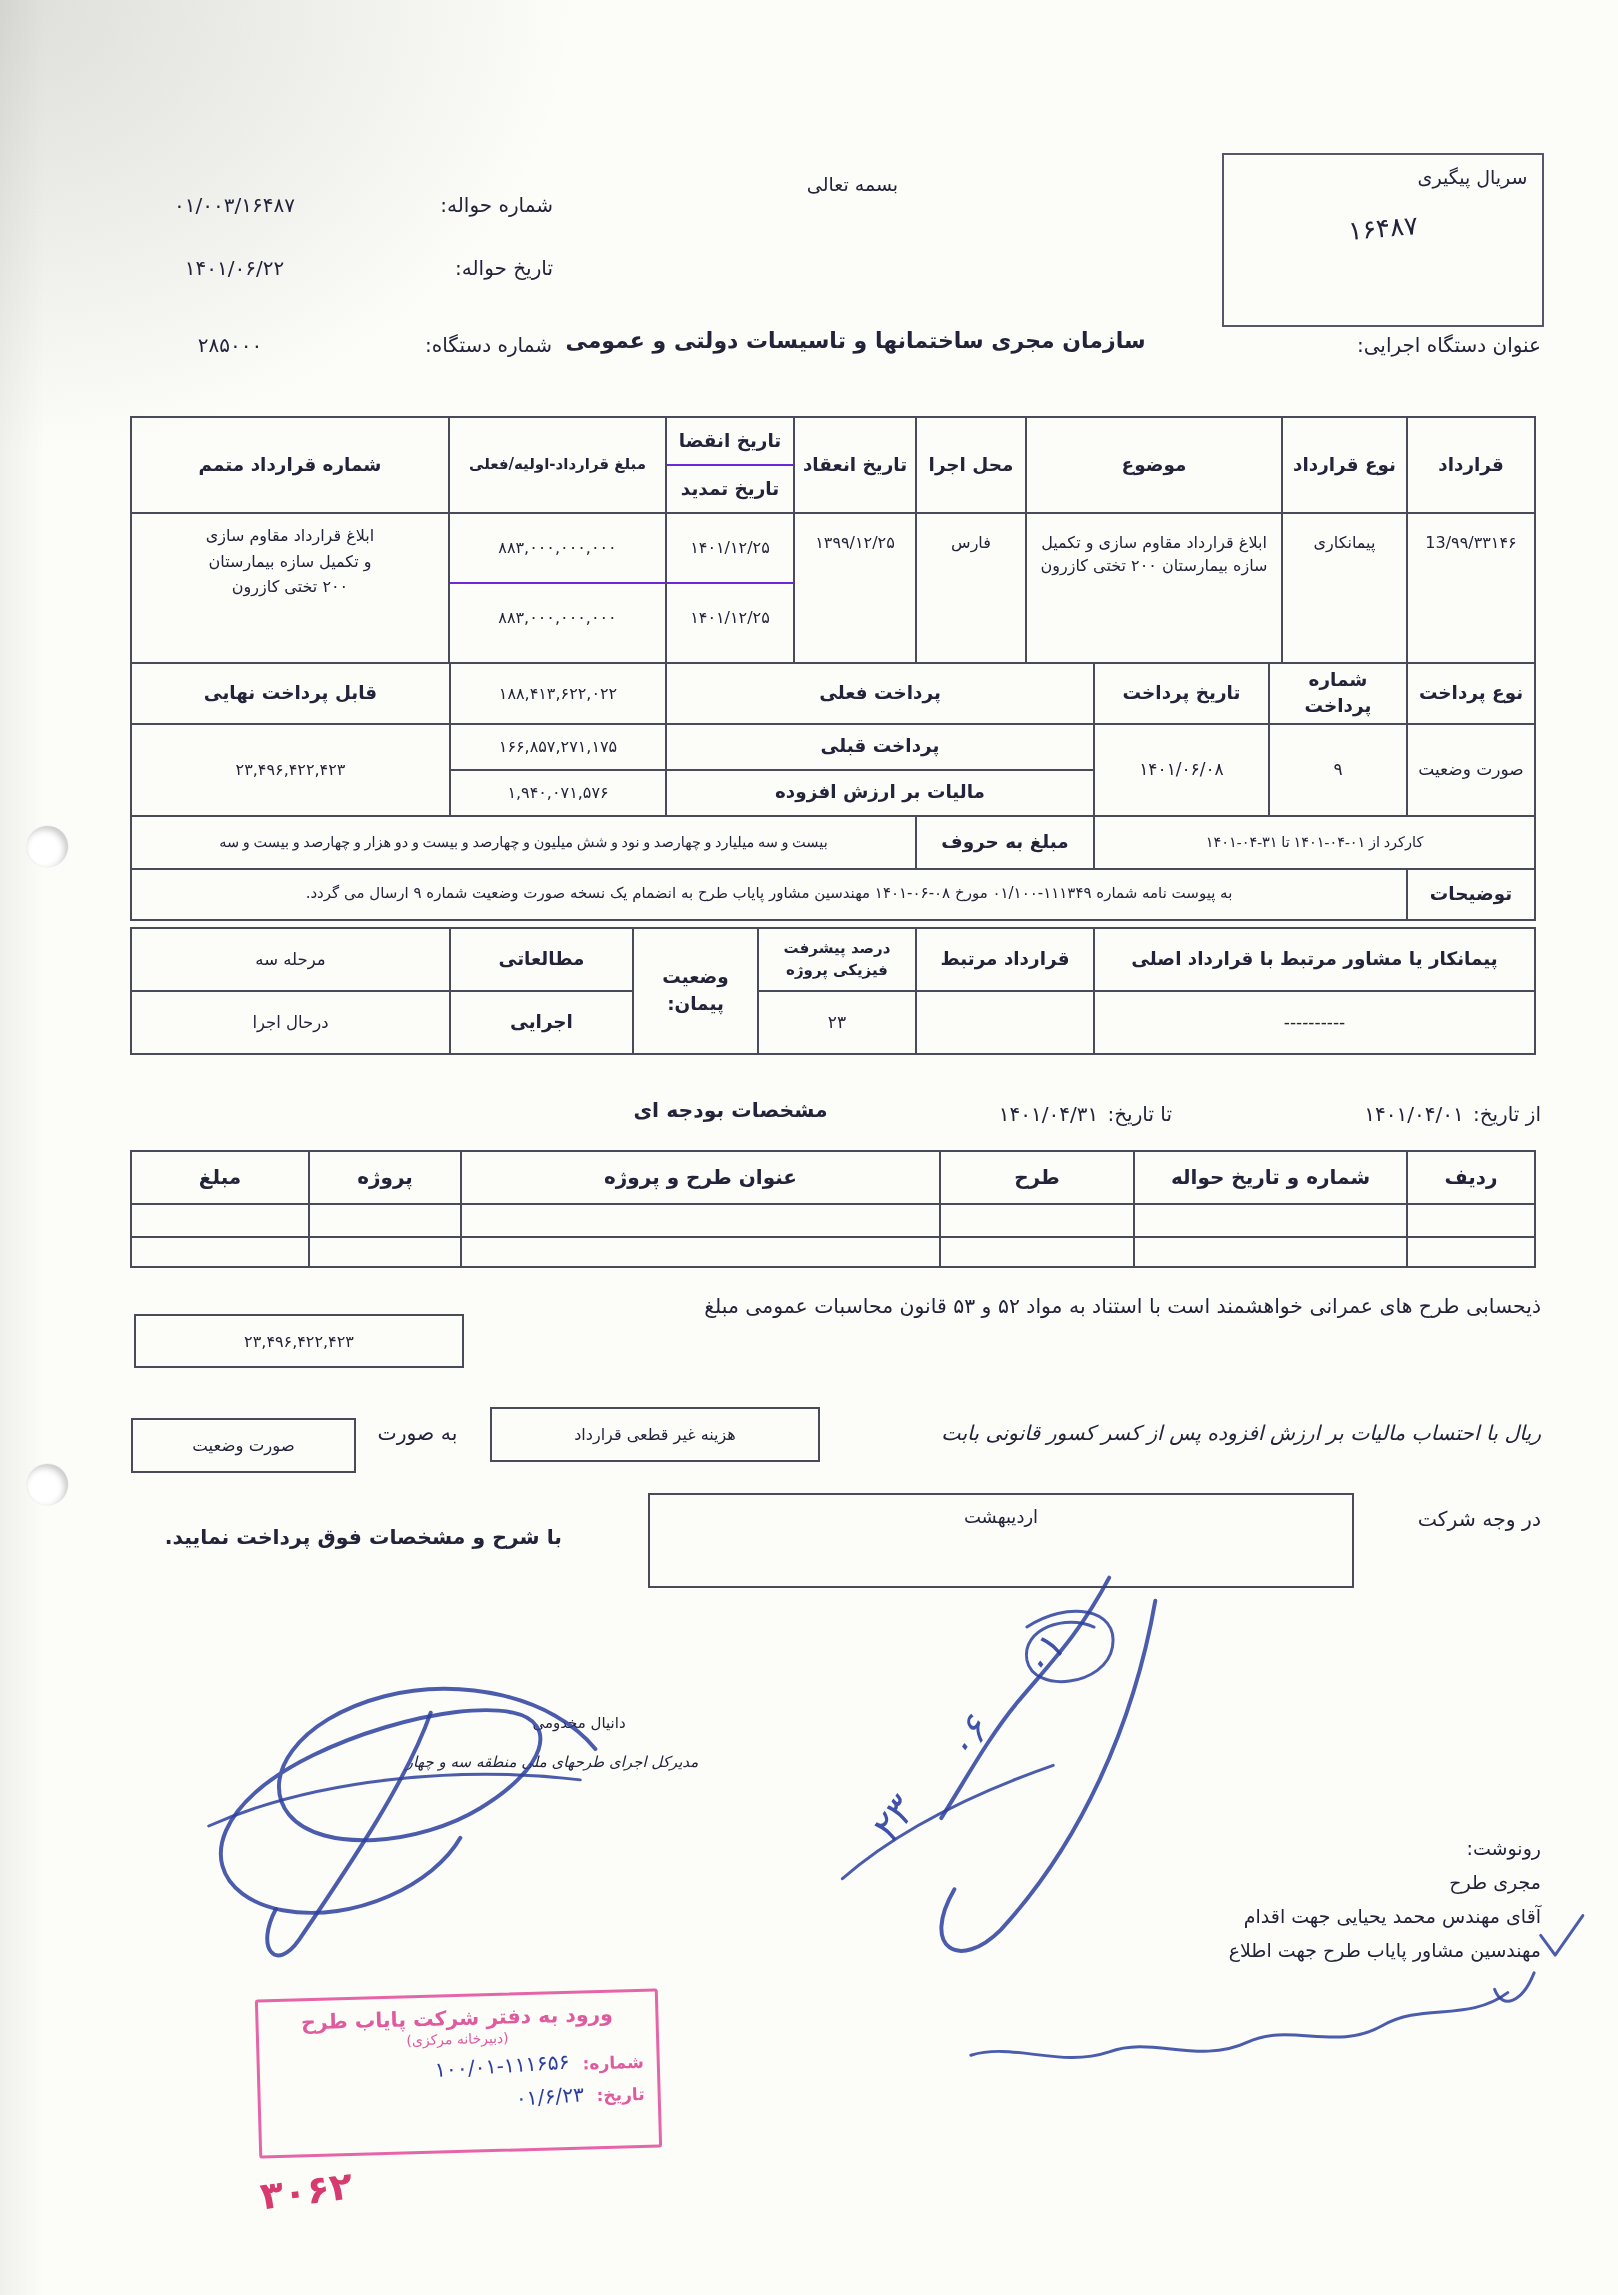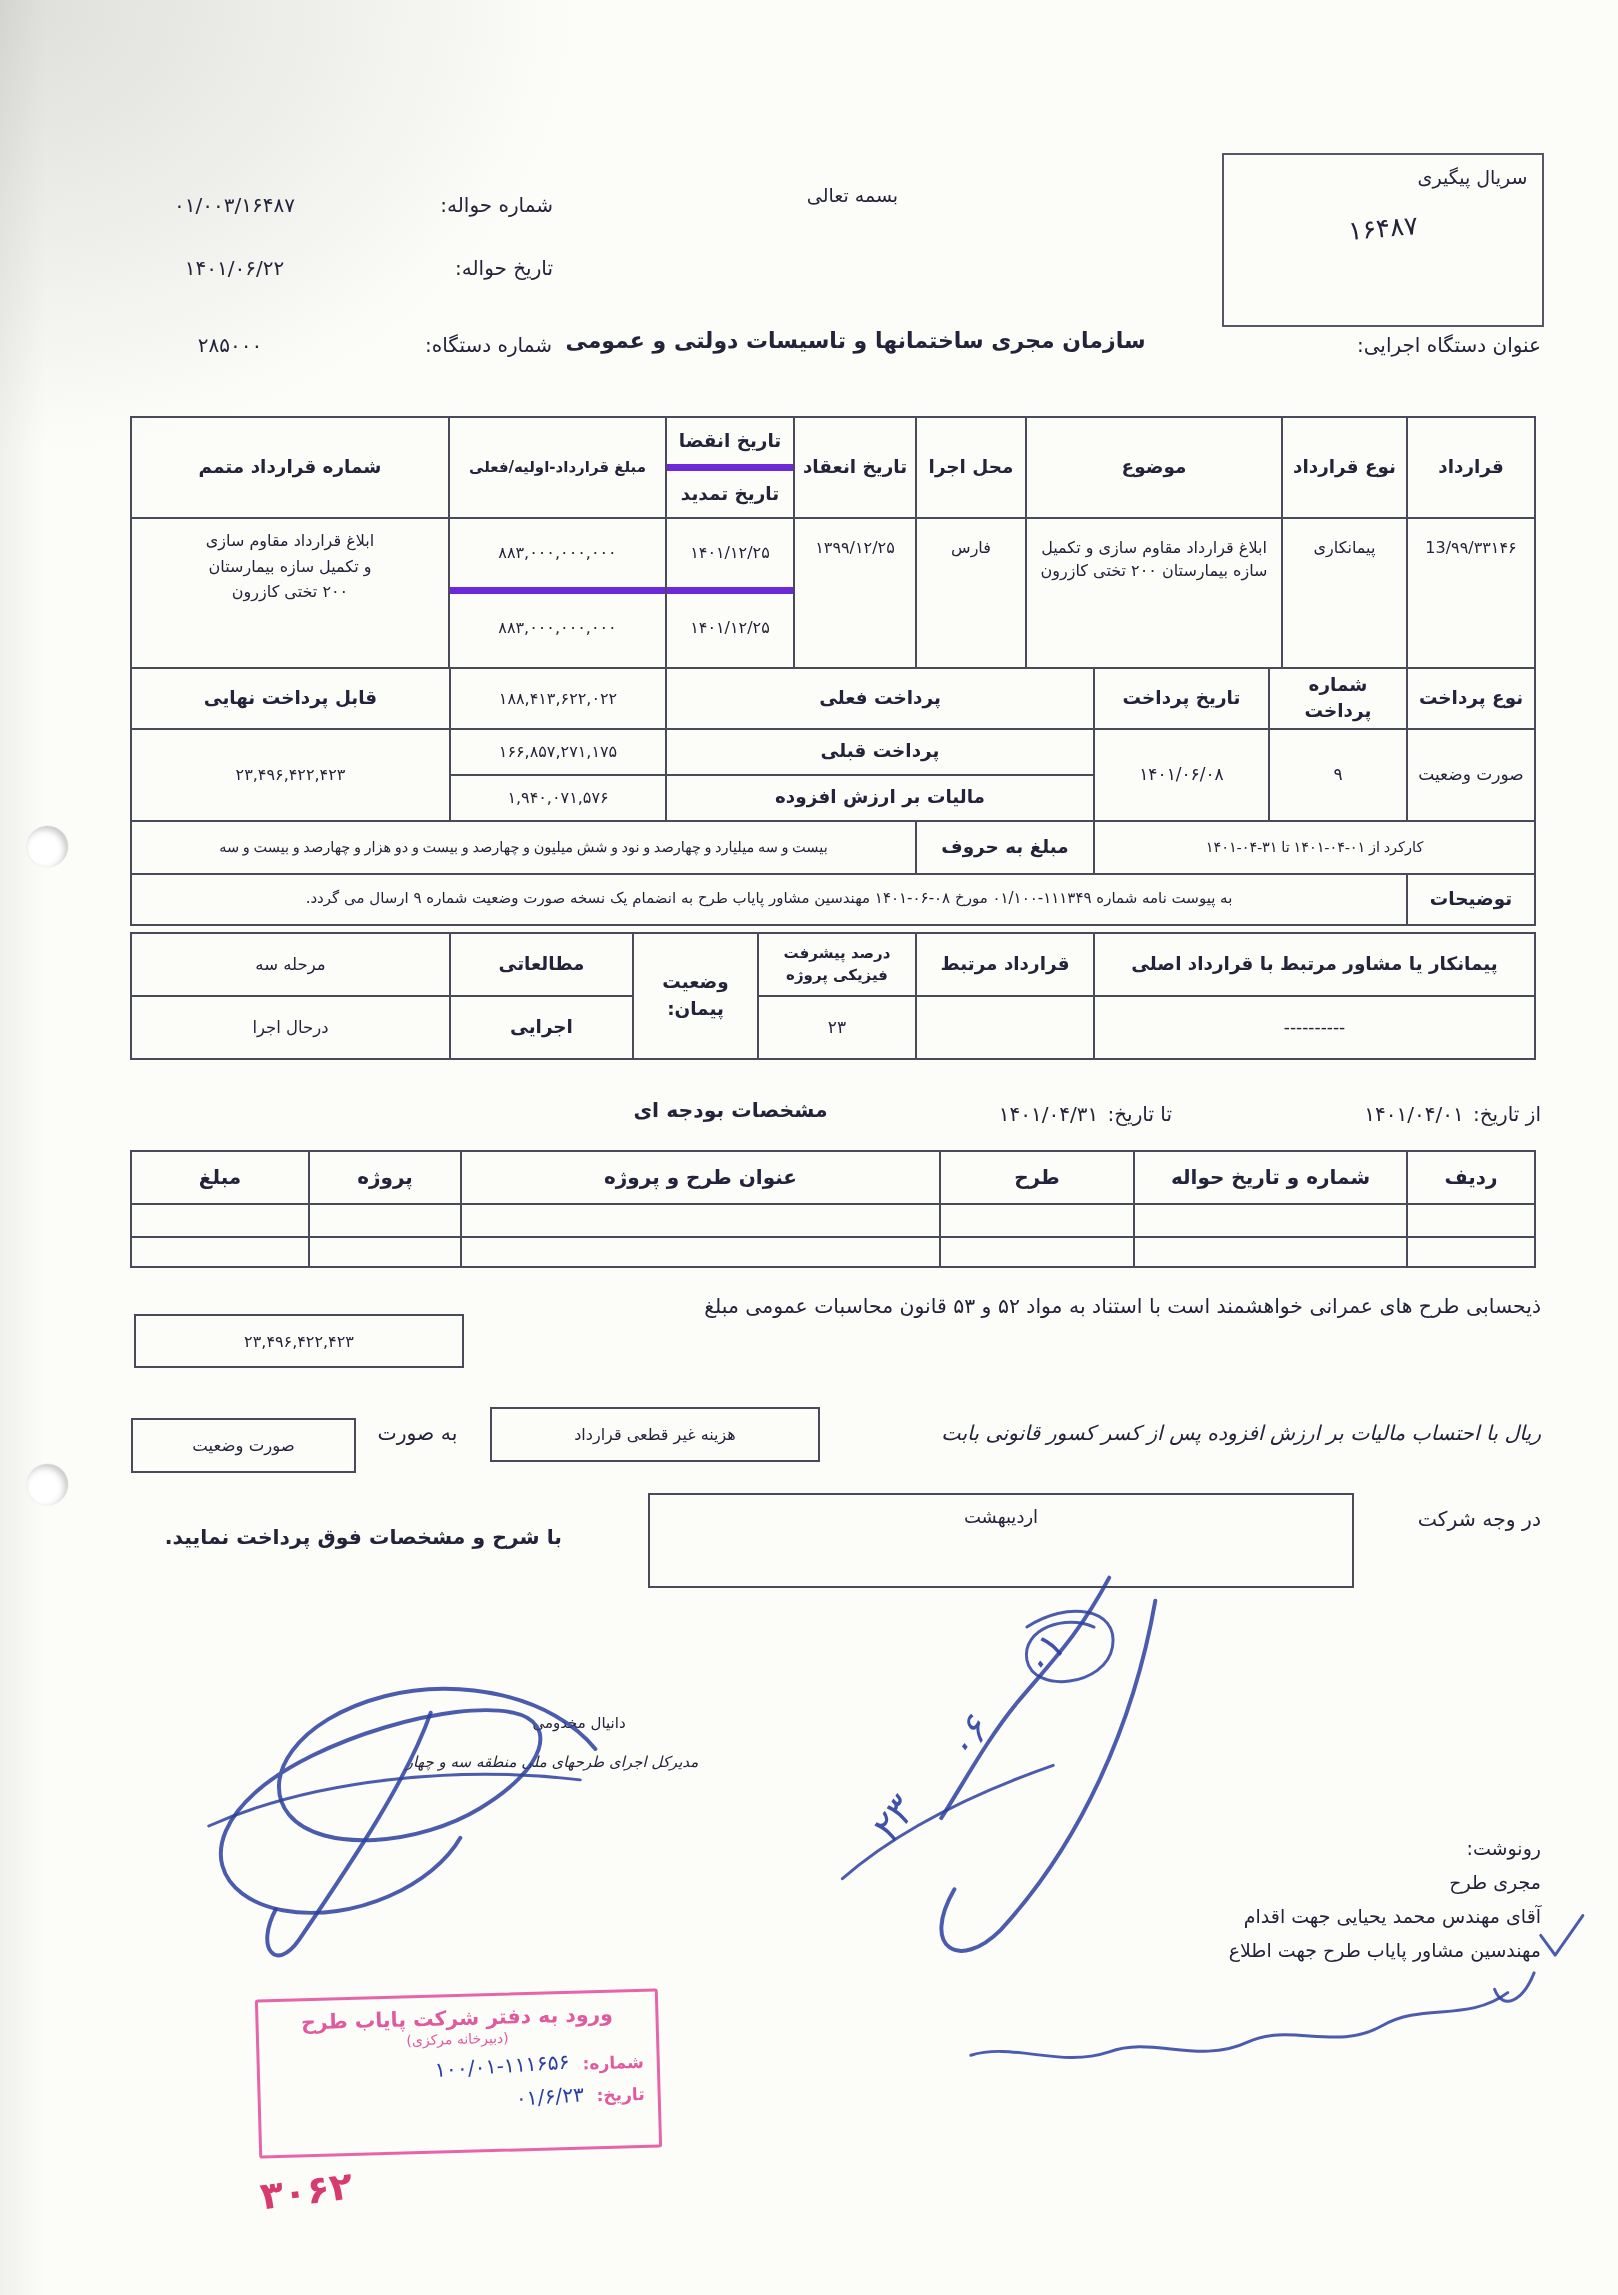--- a/index.html
+++ b/index.html
@@ -21,21 +21,21 @@
   table{border-collapse:collapse;table-layout:fixed;width:1405px;}
   table + table{margin-top:-2px;}
   table.gap{margin-top:6.6px;}
   td{border:2px solid #4a4b5a;text-align:center;vertical-align:middle;padding:2.6px 6.6px;font-size:17px;line-height:1.45;overflow:hidden;}
   td.b{font-weight:bold;font-size:18.4px;}
   td.small{font-size:15px;}
   td.small2{font-size:14.5px;font-family:Liberation Serif, serif;}
   td.vt{vertical-align:top;padding-top:17px;font-size:16px;}
   td.split0{padding:0;vertical-align:top;}
   .sp{display:flex;align-items:center;justify-content:center;}
-  .sp.bb{border-bottom:7px solid #6d28d9;}
+  .sp.bb{border-bottom:2px solid #6d28d9;}
   .hB .sp{height:46px;font-weight:bold;font-size:18.4px;}
   .vC .sp{height:68px;font-size:16px;}
   td.supp{padding:9.2px 69px 0 69px;font-size:16px;line-height:1.6;}
   .budget td{font-size:20px;}
   .budget td.hd{font-weight:bold;}
   
   .box{position:absolute;border:2px solid #4a4b5a;display:flex;align-items:center;justify-content:center;font-size:16px;background:transparent;}
   .box.topalign{align-items:flex-start;padding-top:10.5px;}
   
   .stamp{position:absolute;left:258px;top:1994px;width:403px;height:159px;border:3.3px solid #e665a8;border-radius:2.6px;transform:rotate(-1.6deg);color:#e05a9f;padding:9.2px 13px;box-sizing:border-box;}
@@ -60,21 +60,21 @@
   <div class="shade-l"></div>
 
   <div class="hole" style="left:28px;top:826px;"></div>
   <div class="hole" style="left:28px;top:1464px;"></div>
 
   <div class="serialbox">
     <div class="slabel">سریال پیگیری</div>
     <div class="svalue">۱۶۴۸۷</div>
   </div>
 
-  <div class="abs ctr nw" style="left:689px;top:184px;width:329px;font-size:19px;">بسمه تعالی</div>
+  <div class="abs ctr nw" style="left:689px;top:173px;width:329px;font-size:19px;">بسمه تعالی</div>
 
   <div class="abs rgt nw line" style="left:422px;top:191px;width:132px;">شماره حواله:</div>
   <div class="abs ctr nw line" style="left:148px;top:191px;width:175px;">۰۱/۰۰۳/۱۶۴۸۷</div>
   <div class="abs rgt nw line" style="left:422px;top:254px;width:132px;">تاریخ حواله:</div>
   <div class="abs ctr nw line" style="left:148px;top:254px;width:175px;">۱۴۰۱/۰۶/۲۲</div>
 
   <div class="abs rgt nw line" style="left:1331px;top:331px;width:211px;">عنوان دستگاه اجرایی:</div>
   <div class="abs ctr nw b" style="left:560px;top:328px;width:593px;font-size:22px;">سازمان مجری ساختمانها و تاسیسات دولتی و عمومی</div>
   <div class="abs rgt nw line" style="left:408px;top:331px;width:145px;">شماره دستگاه:</div>
   <div class="abs ctr nw line" style="left:155px;top:331px;width:152px;">۲۸۵۰۰۰</div>

